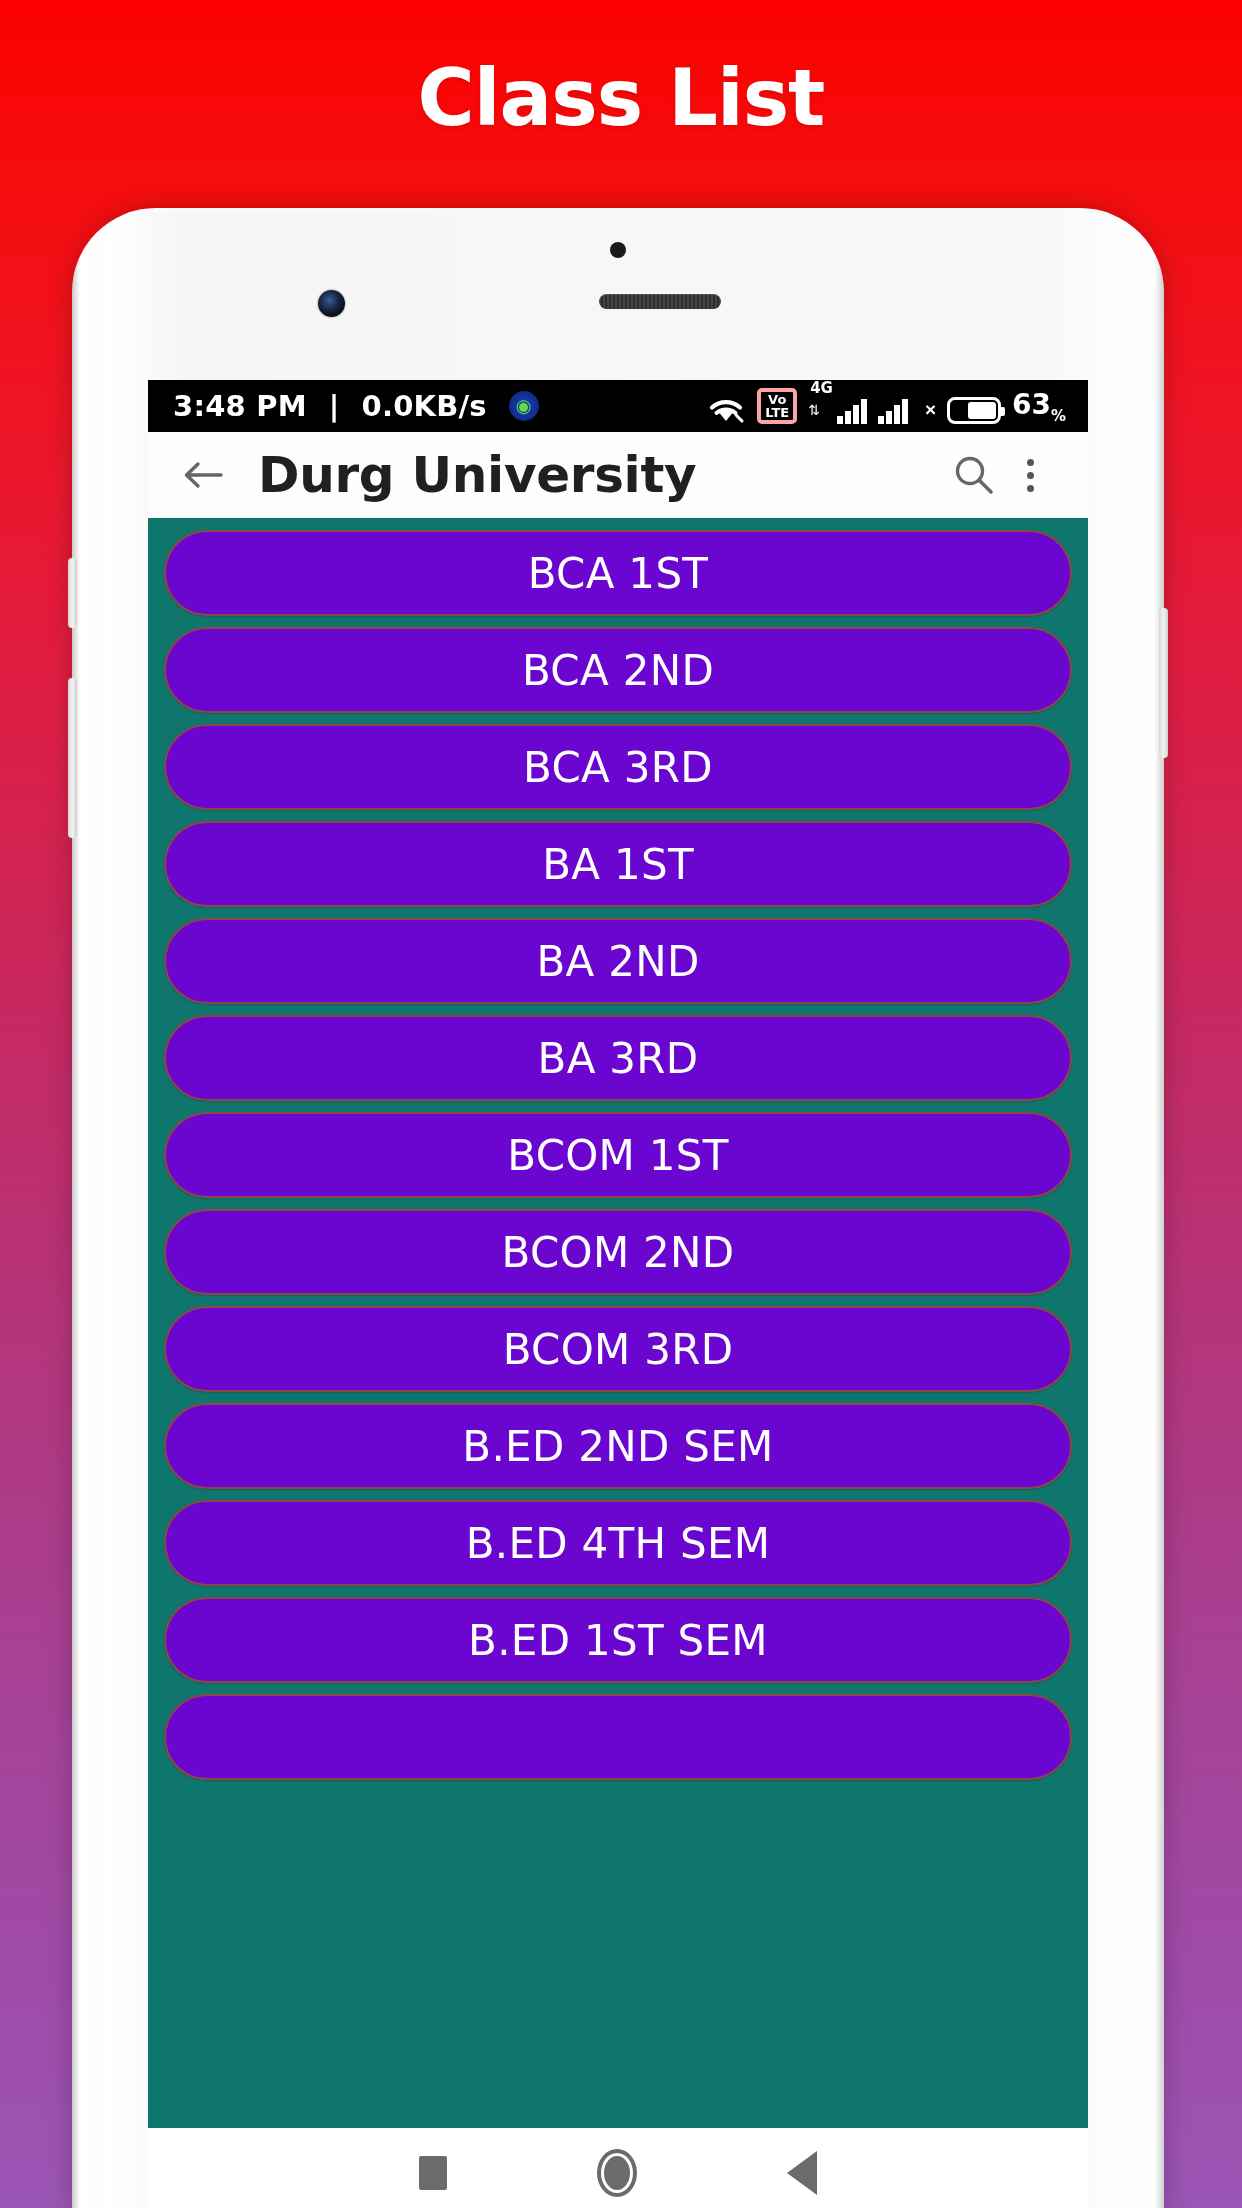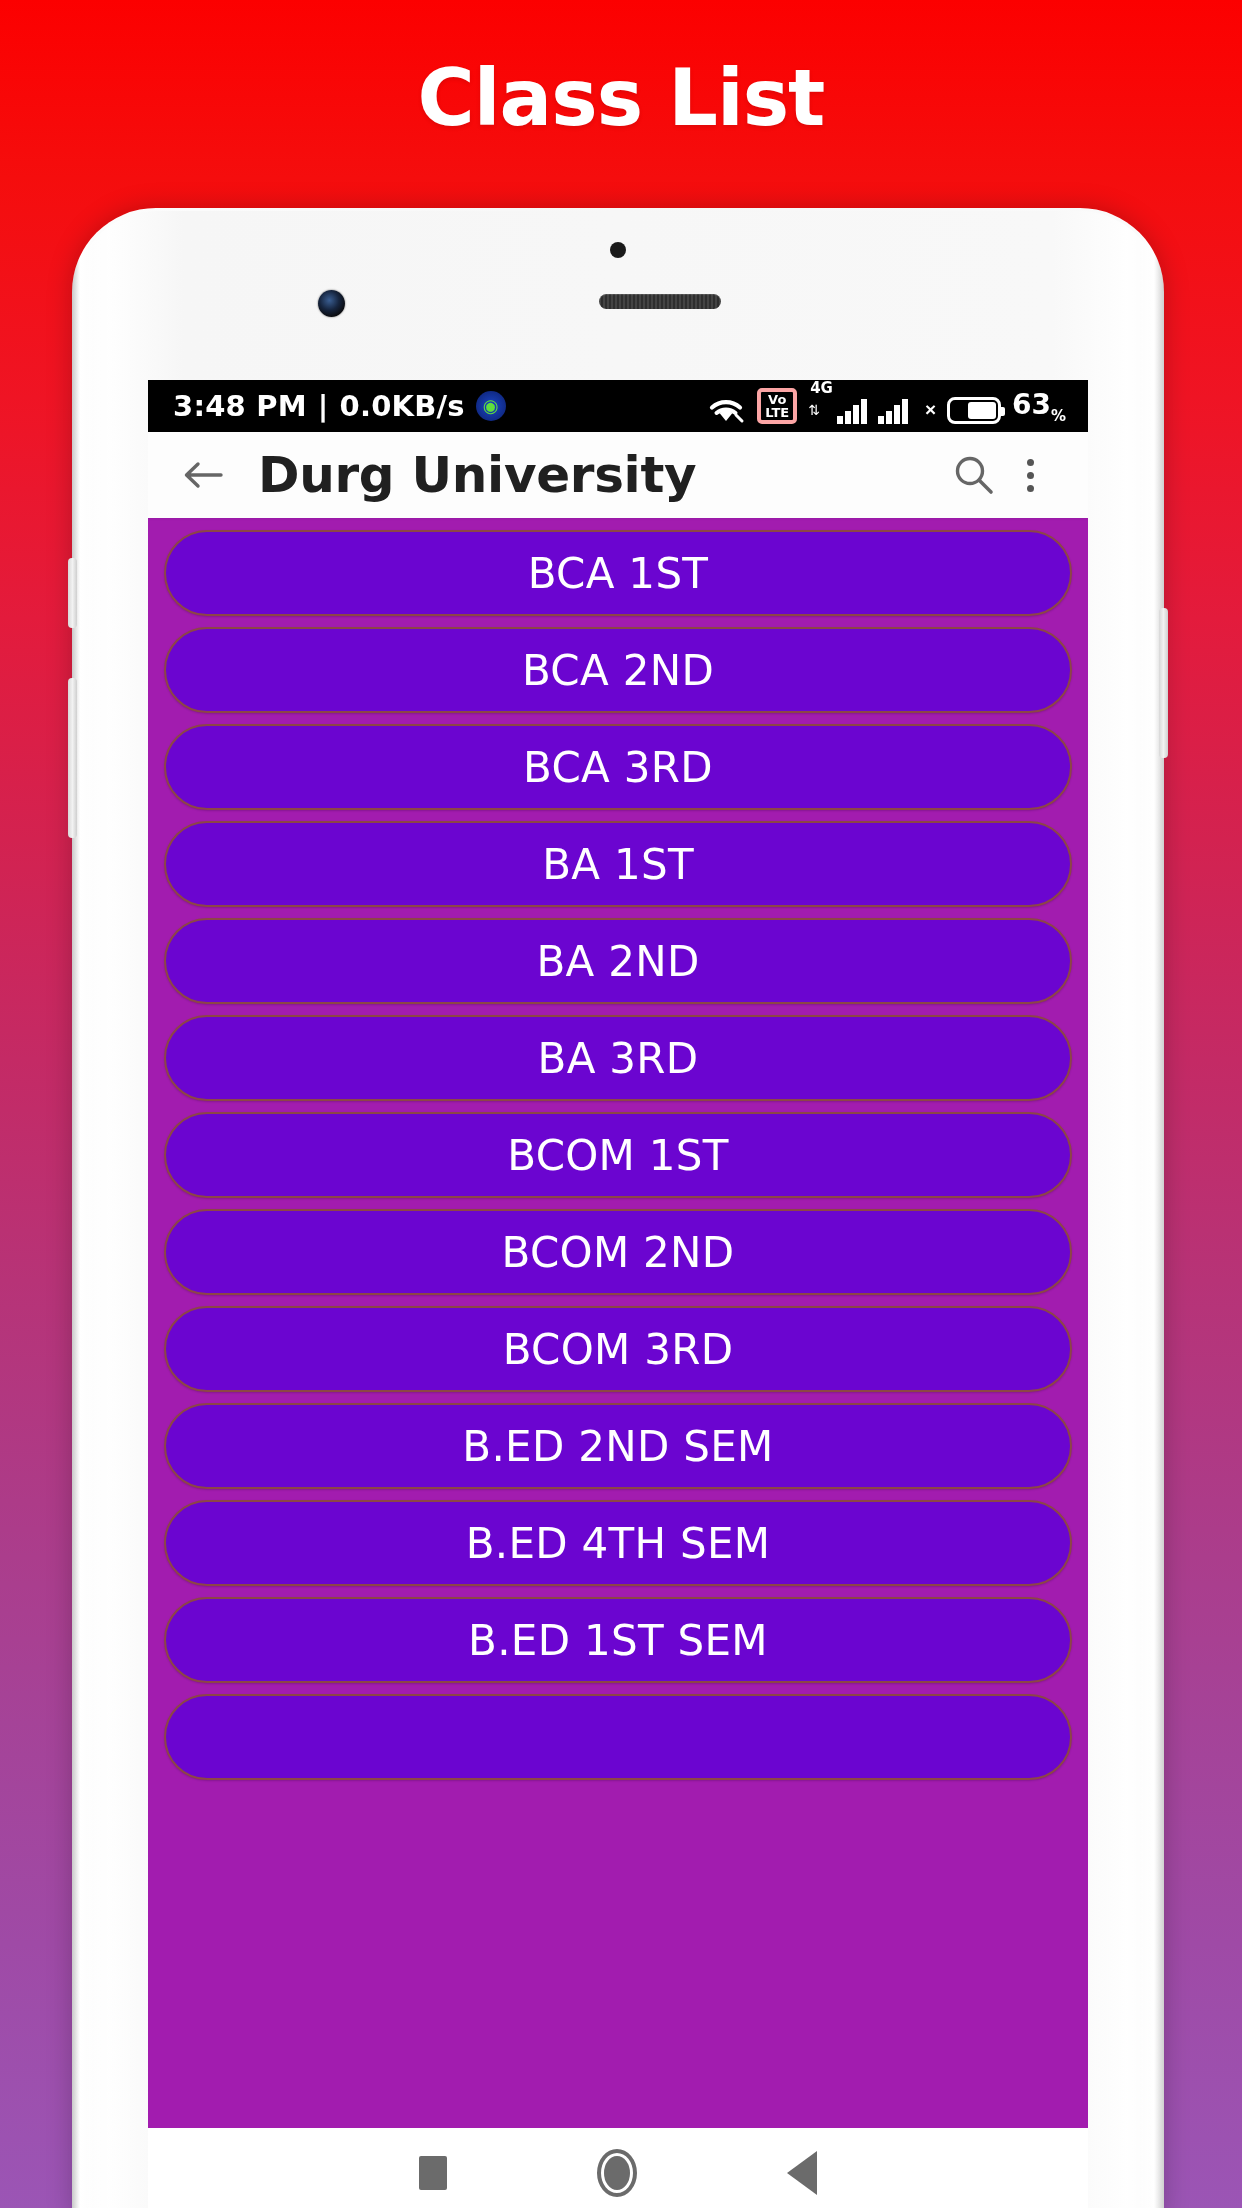--- a/index.html
+++ b/index.html
@@ -128,21 +128,21 @@
     background: #000000;
     display: flex;
     align-items: center;
     justify-content: space-between;
     padding: 0 22px 0 25px;
     color: #ffffff;
   }
   .status-left {
     display: flex;
     align-items: center;
-    gap: 11px;
+    gap: 22px;
     font-size: 29px;
     font-weight: bold;
     letter-spacing: 0.2px;
     font-family: "DejaVu Sans", sans-serif;
   }
   .droid-badge {
     width: 30px; height: 30px; border-radius: 50%;
     background: radial-gradient(circle at 50% 50%, #1b46c8 0%, #102a86 70%, #06124a 100%);
     display: flex; align-items: center; justify-content: center;
     font-size: 18px; line-height: 1; color: #5fe03c;
@@ -202,21 +202,21 @@
     font-family: "DejaVu Sans", sans-serif;
   }
   .appbar-spacer { flex: 1; }
   .appbar-action { width: 56px; height: 56px; display:flex; align-items:center; justify-content:center; }
   .kebab { display: flex; flex-direction: column; gap: 6px; align-items: center; }
   .kebab span { width: 7px; height: 7px; border-radius: 50%; background: #555; display:block; }
 
   
   .list-area {
     height: 1646px;
-    background: #a21caf;
+    background: #0f766e;
     padding: 12px 16px 0 16px;
     overflow: hidden;
   }
   .class-btn {
     height: 86px;
     margin-bottom: 11px;
     background: #6b05d0;
     border: 2px solid #8d4646;
     border-radius: 44px;
     display: flex;

